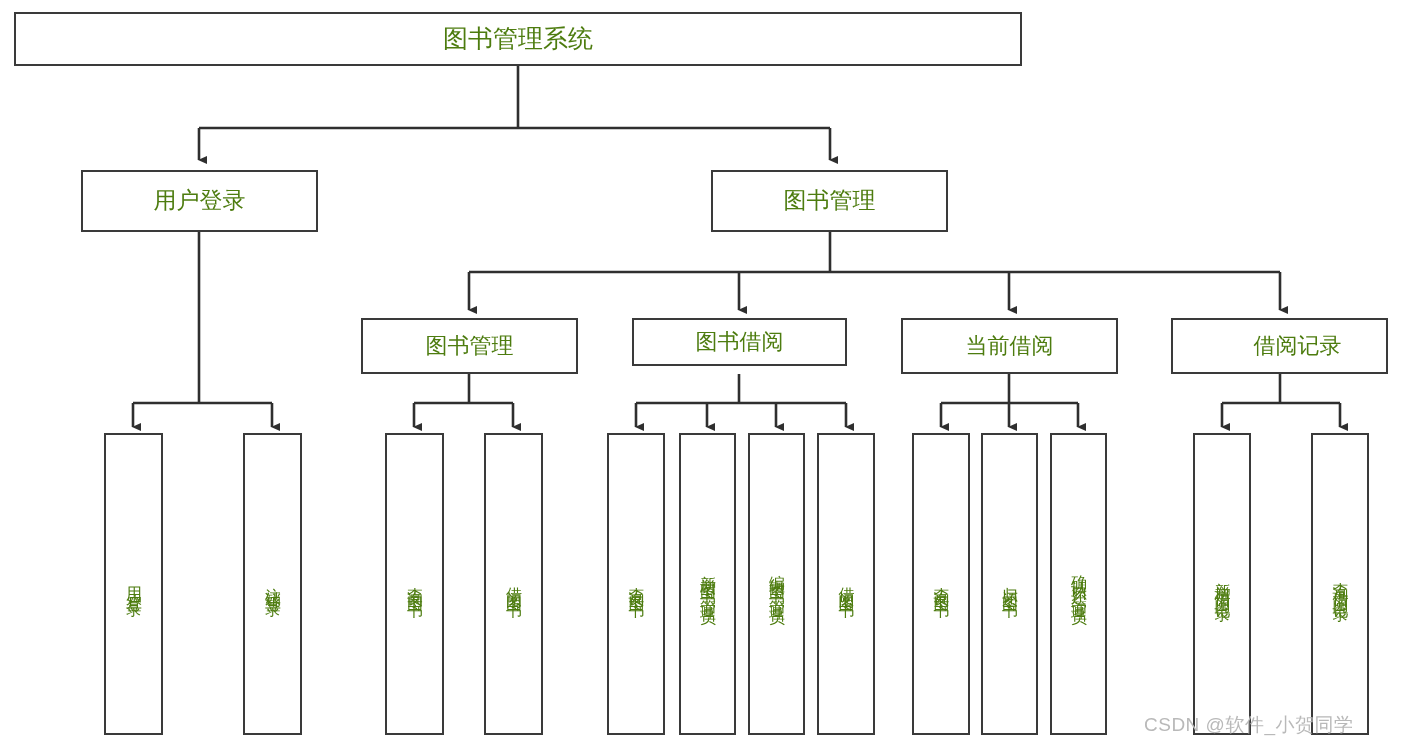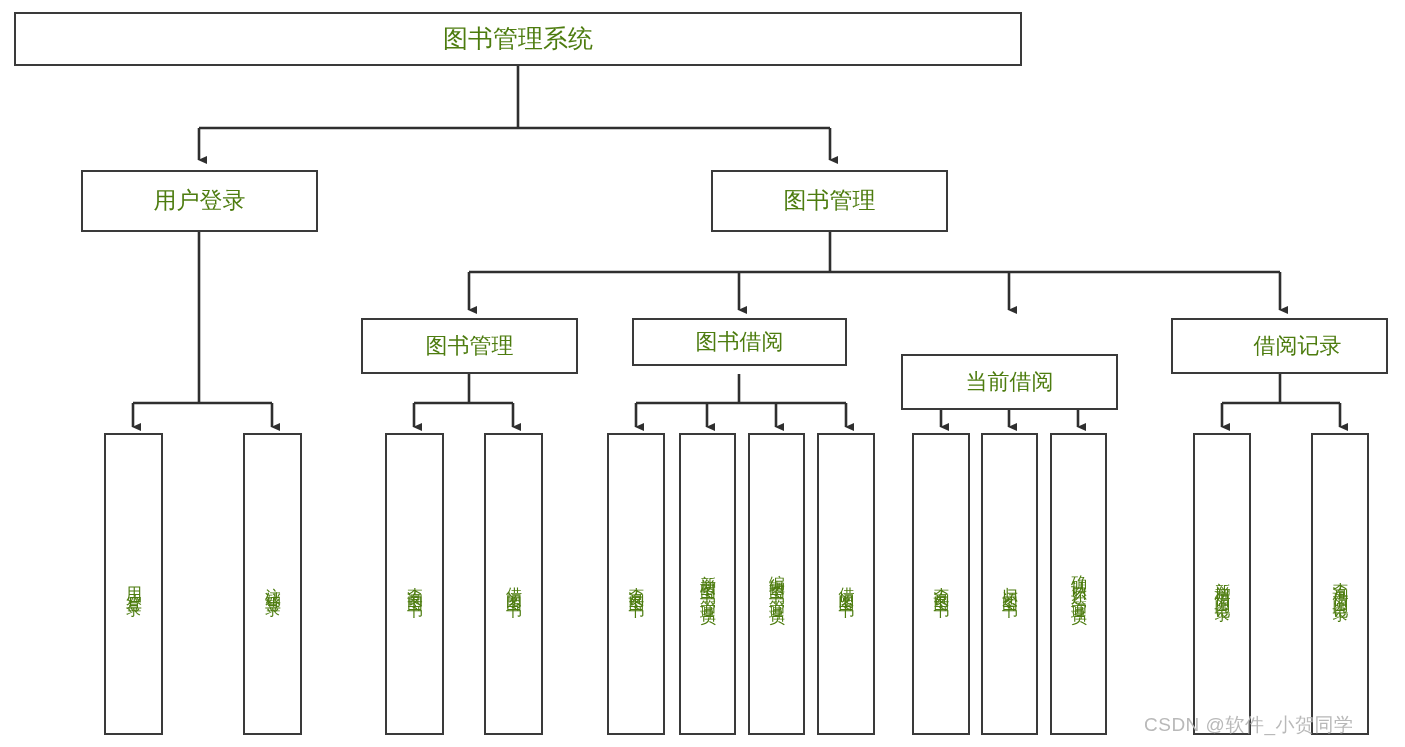--- a/index.html
+++ b/index.html
@@ -107,21 +107,21 @@
     </g>
   </svg>
 
   <div class="node root" style="left:14px; top:12px; width:1008px; height:54px;">图书管理系统</div>
 
   <div class="node level2" style="left:81px; top:170px; width:237px; height:62px;">用户登录</div>
   <div class="node level2" style="left:711px; top:170px; width:237px; height:62px;">图书管理</div>
 
   <div class="node level3" style="left:361px; top:318px; width:217px; height:56px;">图书管理</div>
   <div class="node level3" style="left:632px; top:318px; width:215px; height:48px;">图书借阅</div>
-  <div class="node level3" style="left:901px; top:318px; width:217px; height:56px;margin-top:36px;">当前借阅</div>
+  <div class="node level3" style="left:901px; top:318px; width:217px; height:56px;">当前借阅</div>
   <div class="node level3" style="left:1171px; top:318px; width:217px; height:56px;padding-left:36px;">借阅记录</div>
 
   <div class="node" style="left:104px; top:433px; width:59px; height:302px;">
     <span class="leaf-label">用户登录</span>
   </div>
   <div class="node" style="left:243px; top:433px; width:59px; height:302px;">
     <span class="leaf-label">注销登录</span>
   </div>
 
   <div class="node" style="left:385px; top:433px; width:59px; height:302px;">

